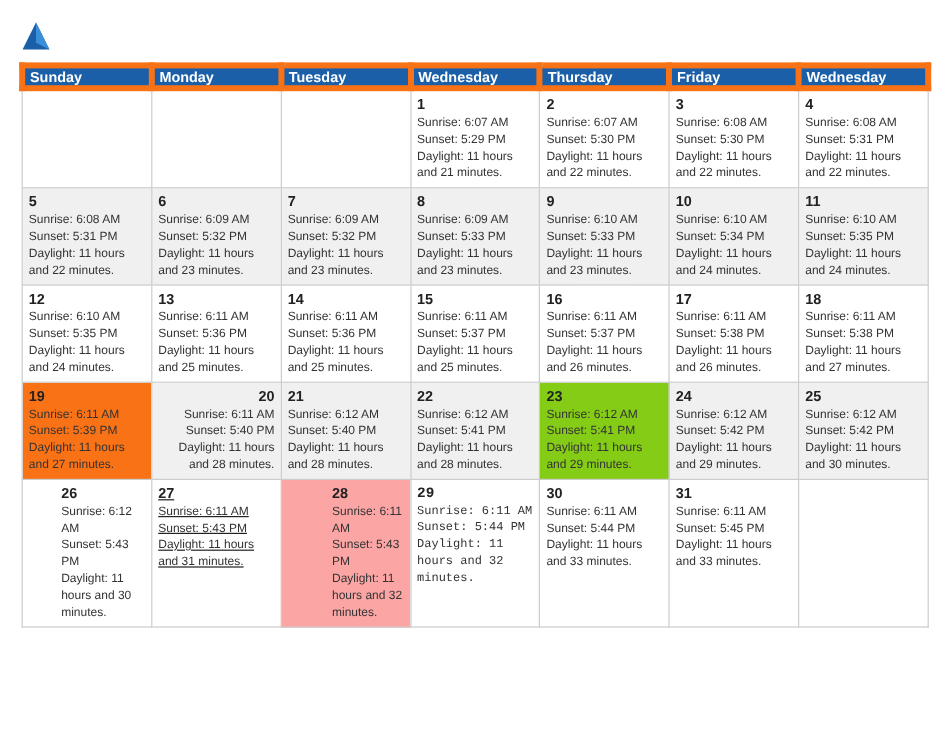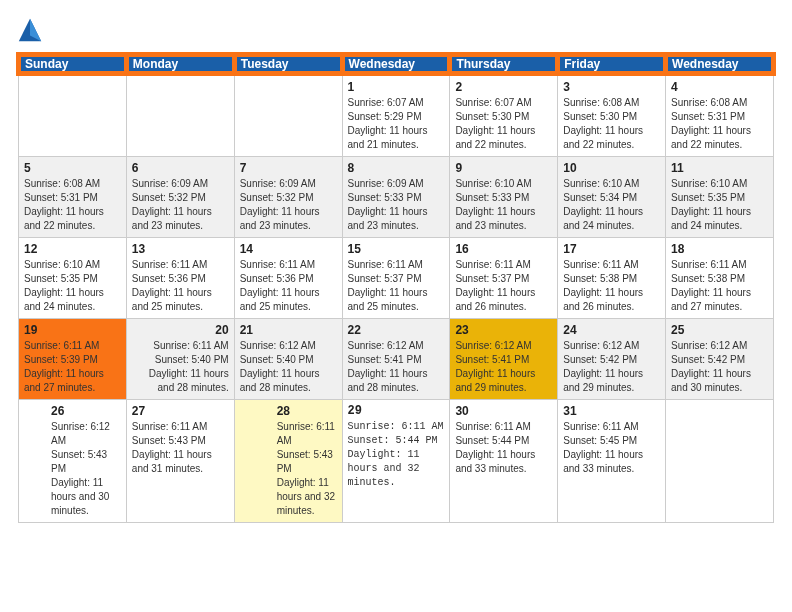--- a/index.html
+++ b/index.html
@@ -175,33 +175,33 @@
       </tr>
       <tr>
         <td style="background: #f97316;"><span class="day-num">19</span>
         <span class="cell-text">Sunrise: 6:11 AM<br>Sunset: 5:39 PM<br>Daylight: 11 hours and 27 minutes.</span></td>
         <td style="background: rgb(240, 240, 240); text-align: right;"><span class="day-num">20</span>
         <span class="cell-text">Sunrise: 6:11 AM<br>Sunset: 5:40 PM<br>Daylight: 11 hours and 28 minutes.</span></td>
         <td style="background: rgb(240, 240, 240);"><span class="day-num">21</span>
         <span class="cell-text">Sunrise: 6:12 AM<br>Sunset: 5:40 PM<br>Daylight: 11 hours and 28 minutes.</span></td>
         <td style="background: rgb(240, 240, 240);"><span class="day-num">22</span>
         <span class="cell-text">Sunrise: 6:12 AM<br>Sunset: 5:41 PM<br>Daylight: 11 hours and 28 minutes.</span></td>
-        <td style="background: #eab308;"><span class="day-num">23</span>
+        <td style="background: #84cc16;"><span class="day-num">23</span>
         <span class="cell-text">Sunrise: 6:12 AM<br>Sunset: 5:41 PM<br>Daylight: 11 hours and 29 minutes.</span></td>
         <td style="background: rgb(240, 240, 240); margin-left: 41px;"><span class="day-num">24</span>
         <span class="cell-text">Sunrise: 6:12 AM<br>Sunset: 5:42 PM<br>Daylight: 11 hours and 29 minutes.</span></td>
         <td style="background: rgb(240, 240, 240);"><span class="day-num">25</span>
         <span class="cell-text">Sunrise: 6:12 AM<br>Sunset: 5:42 PM<br>Daylight: 11 hours and 30 minutes.</span></td>
       </tr>
       <tr>
         <td style="background: rgb(255, 255, 255); padding-left: 32px;"><span class="day-num">26</span>
         <span class="cell-text">Sunrise: 6:12 AM<br>Sunset: 5:43 PM<br>Daylight: 11 hours and 30 minutes.</span></td>
-        <td style="background: rgb(255, 255, 255);"><span class="day-num">27</span>
+        <td style="background: rgb(255, 255, 255); text-decoration: underline;"><span class="day-num">27</span>
         <span class="cell-text">Sunrise: 6:11 AM<br>Sunset: 5:43 PM<br>Daylight: 11 hours and 31 minutes.</span></td>
-        <td style="background: #fef9c3; padding-left: 42px;"><span class="day-num">28</span>
+        <td style="background: #fca5a5; padding-left: 42px;"><span class="day-num">28</span>
         <span class="cell-text">Sunrise: 6:11 AM<br>Sunset: 5:43 PM<br>Daylight: 11 hours and 32 minutes.</span></td>
         <td style="background: rgb(255, 255, 255); font-family: Liberation Mono, monospace;"><span class="day-num">29</span>
         <span class="cell-text">Sunrise: 6:11 AM<br>Sunset: 5:44 PM<br>Daylight: 11 hours and 32 minutes.</span></td>
         <td style="background: rgb(255, 255, 255);"><span class="day-num">30</span>
         <span class="cell-text">Sunrise: 6:11 AM<br>Sunset: 5:44 PM<br>Daylight: 11 hours and 33 minutes.</span></td>
         <td style="background: rgb(255, 255, 255);"><span class="day-num">31</span>
         <span class="cell-text">Sunrise: 6:11 AM<br>Sunset: 5:45 PM<br>Daylight: 11 hours and 33 minutes.</span></td>
         <td class="empty-cell"></td>
       </tr>
     </tbody>

